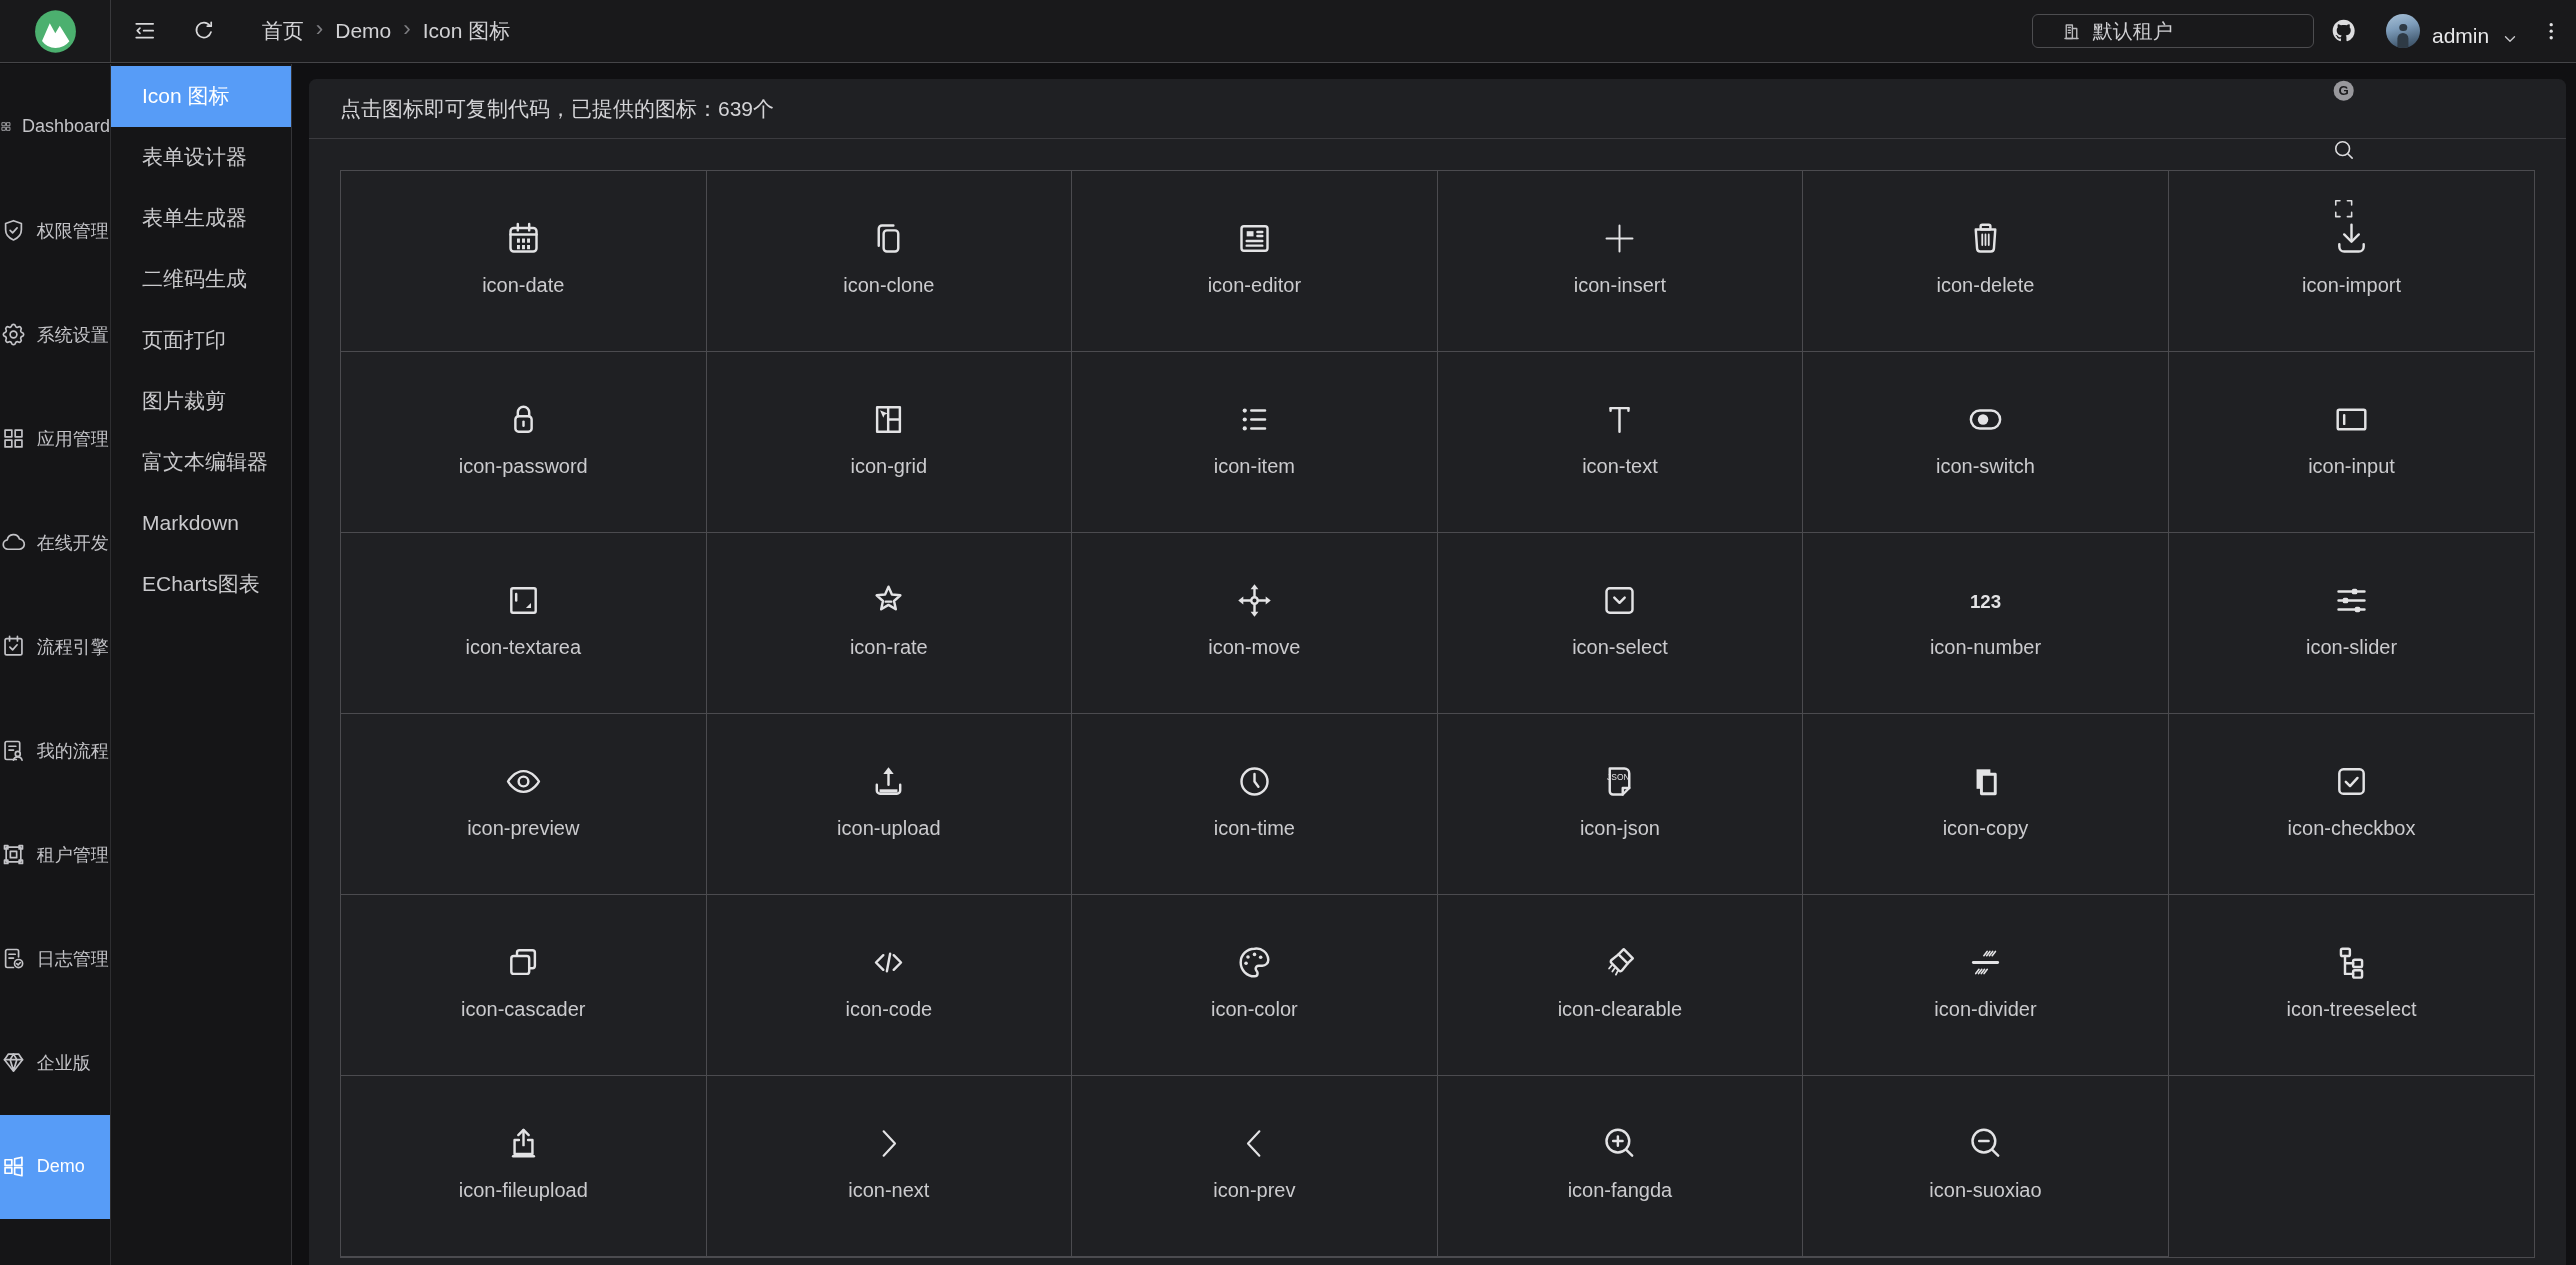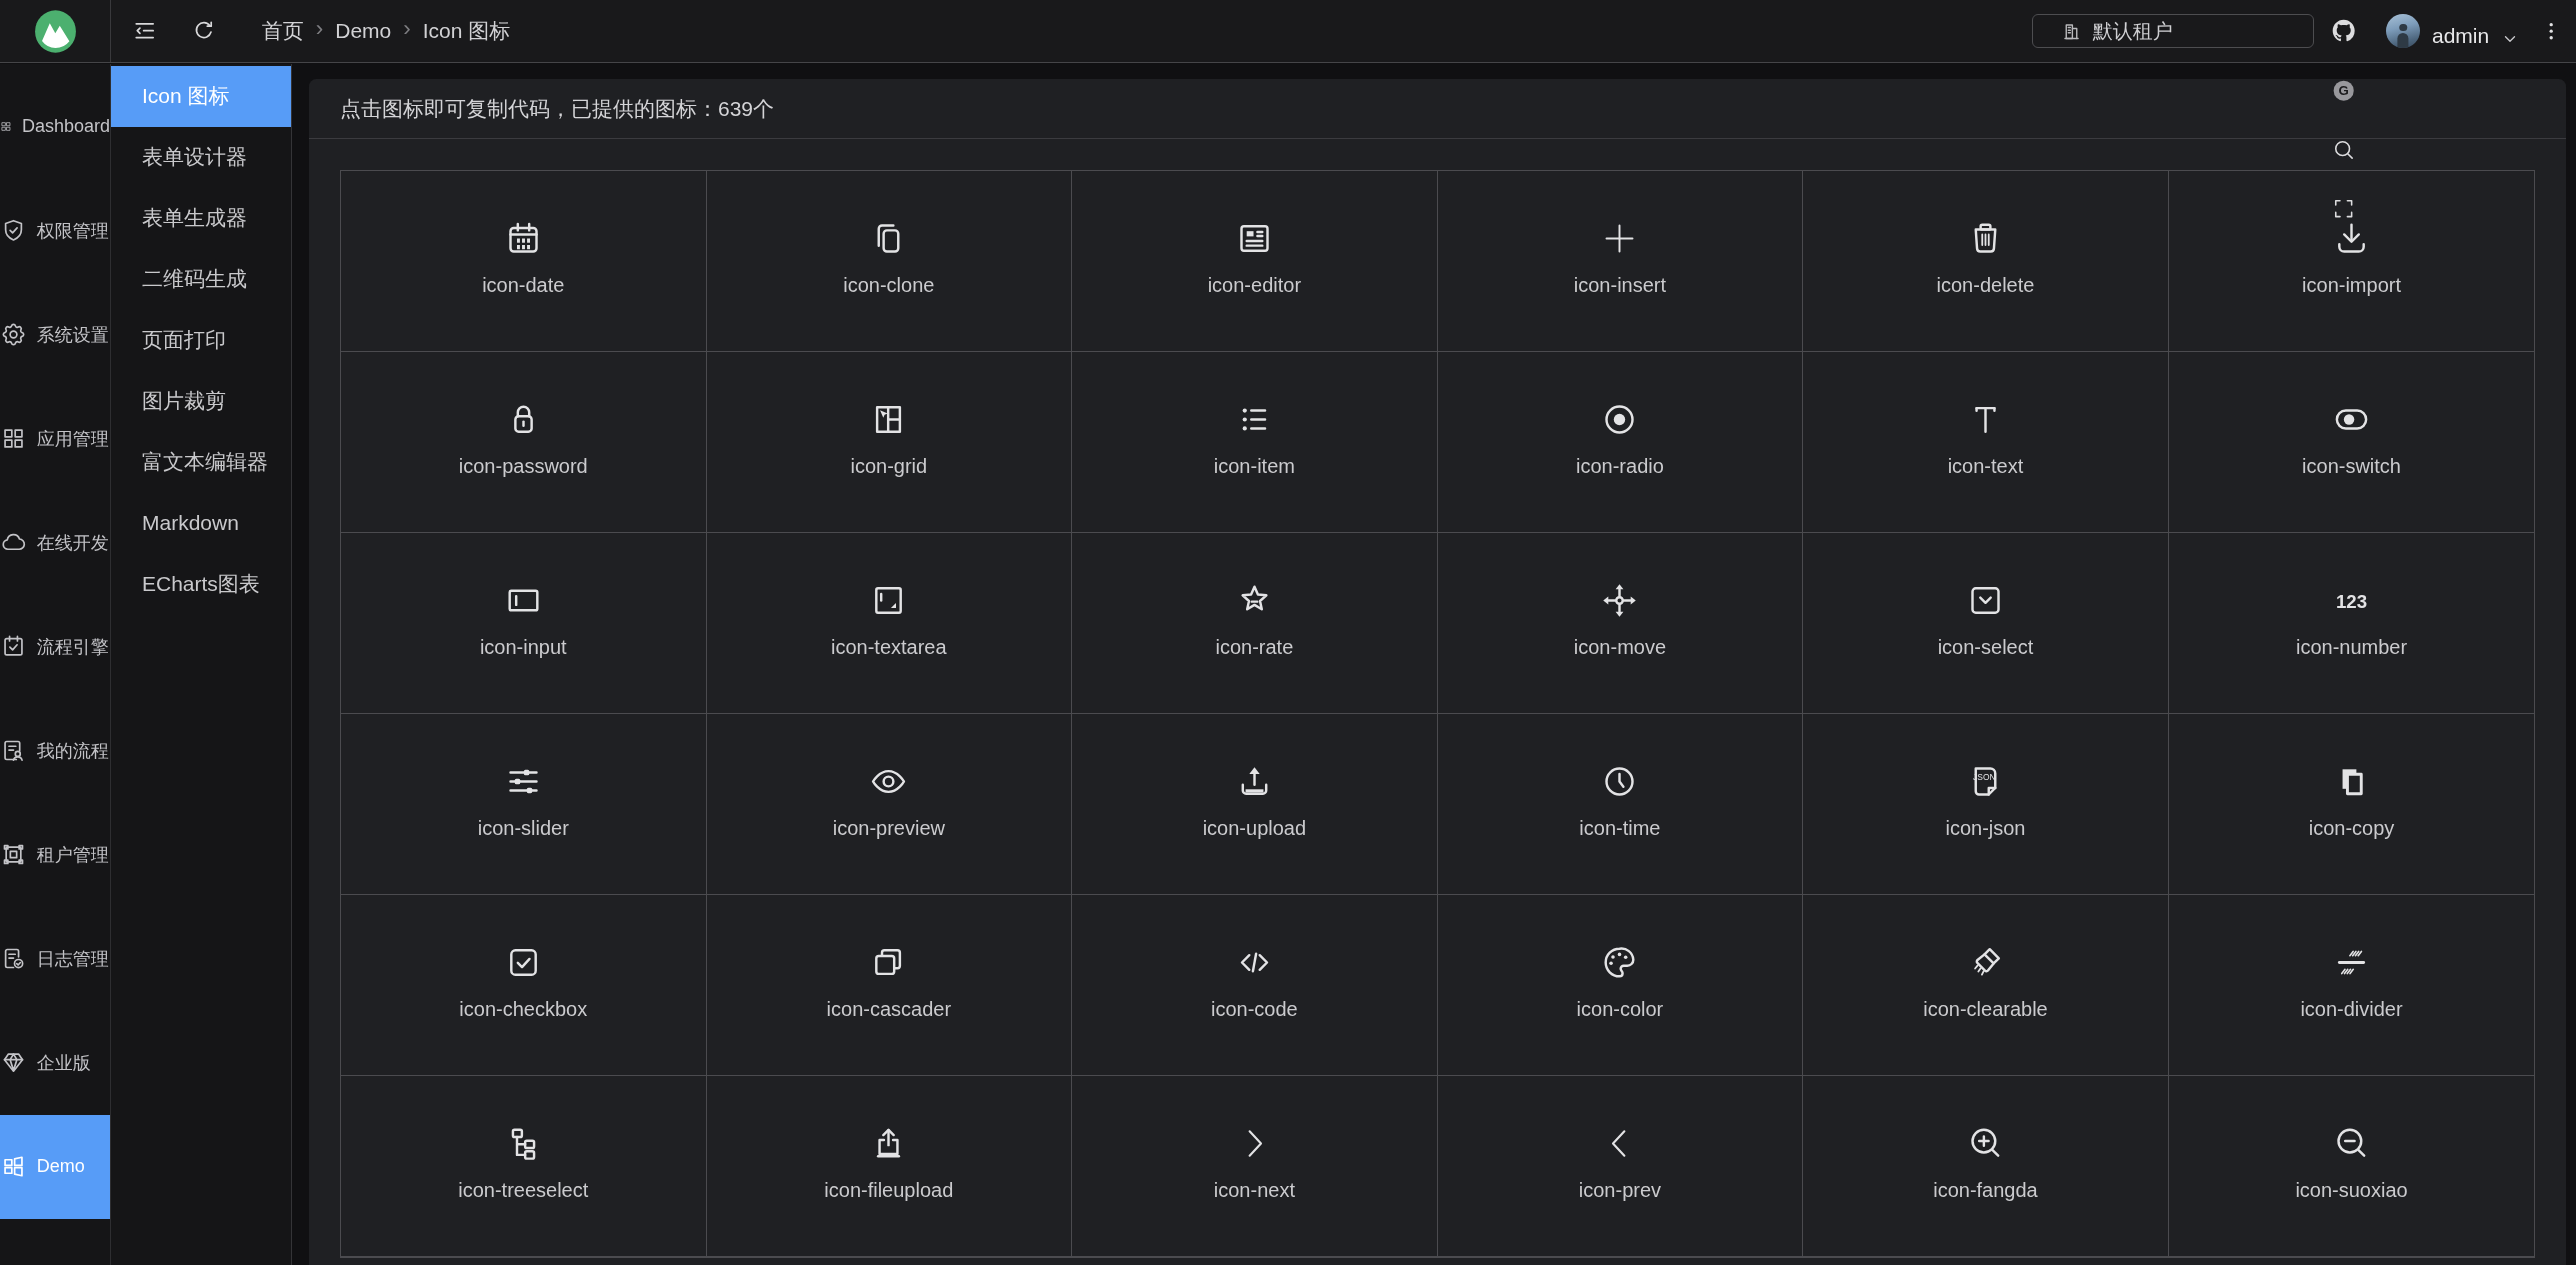--- a/index.html
+++ b/index.html
@@ -334,27 +334,20 @@
                   <circle cx="6" cy="6.5" r="1.3"></circle>
                   <circle cx="6" cy="12" r="1.3"></circle>
                   <circle cx="6" cy="17.5" r="1.3"></circle>
                 </g>
                 <path d="M10 6.5h8.5M10 12h8.5M10 17.5h8.5"></path>
               </svg>
               <div class="icell-label">icon-item</div>
             </div>
             <div class="icell">
               <svg viewBox="0 0 24 24" fill="none" stroke="currentColor" stroke-width="1.5" stroke-linecap="round" stroke-linejoin="round">
-                <circle cx="12" cy="12" r="8"></circle>
-                <circle cx="12" cy="12" r="3.5" fill="currentColor" stroke="none"></circle>
-              </svg>
-              <div class="icell-label">icon-radio</div>
-            </div>
-            <div class="icell">
-              <svg viewBox="0 0 24 24" fill="none" stroke="currentColor" stroke-width="1.5" stroke-linecap="round" stroke-linejoin="round">
                 <path d="M6.5 5h11M12 5v14.5"></path>
                 <path d="M6.5 5v1.6M17.5 5v1.6"></path>
               </svg>
               <div class="icell-label">icon-text</div>
             </div>
             <div class="icell">
               <svg viewBox="0 0 24 24" fill="none" stroke="currentColor" stroke-width="1.5" stroke-linecap="round" stroke-linejoin="round">
                 <rect x="3" y="6.5" width="18" height="11" rx="5.5"></rect>
                 <circle cx="10.5" cy="12" r="3.2" fill="currentColor" stroke="none"></circle>
               </svg>

